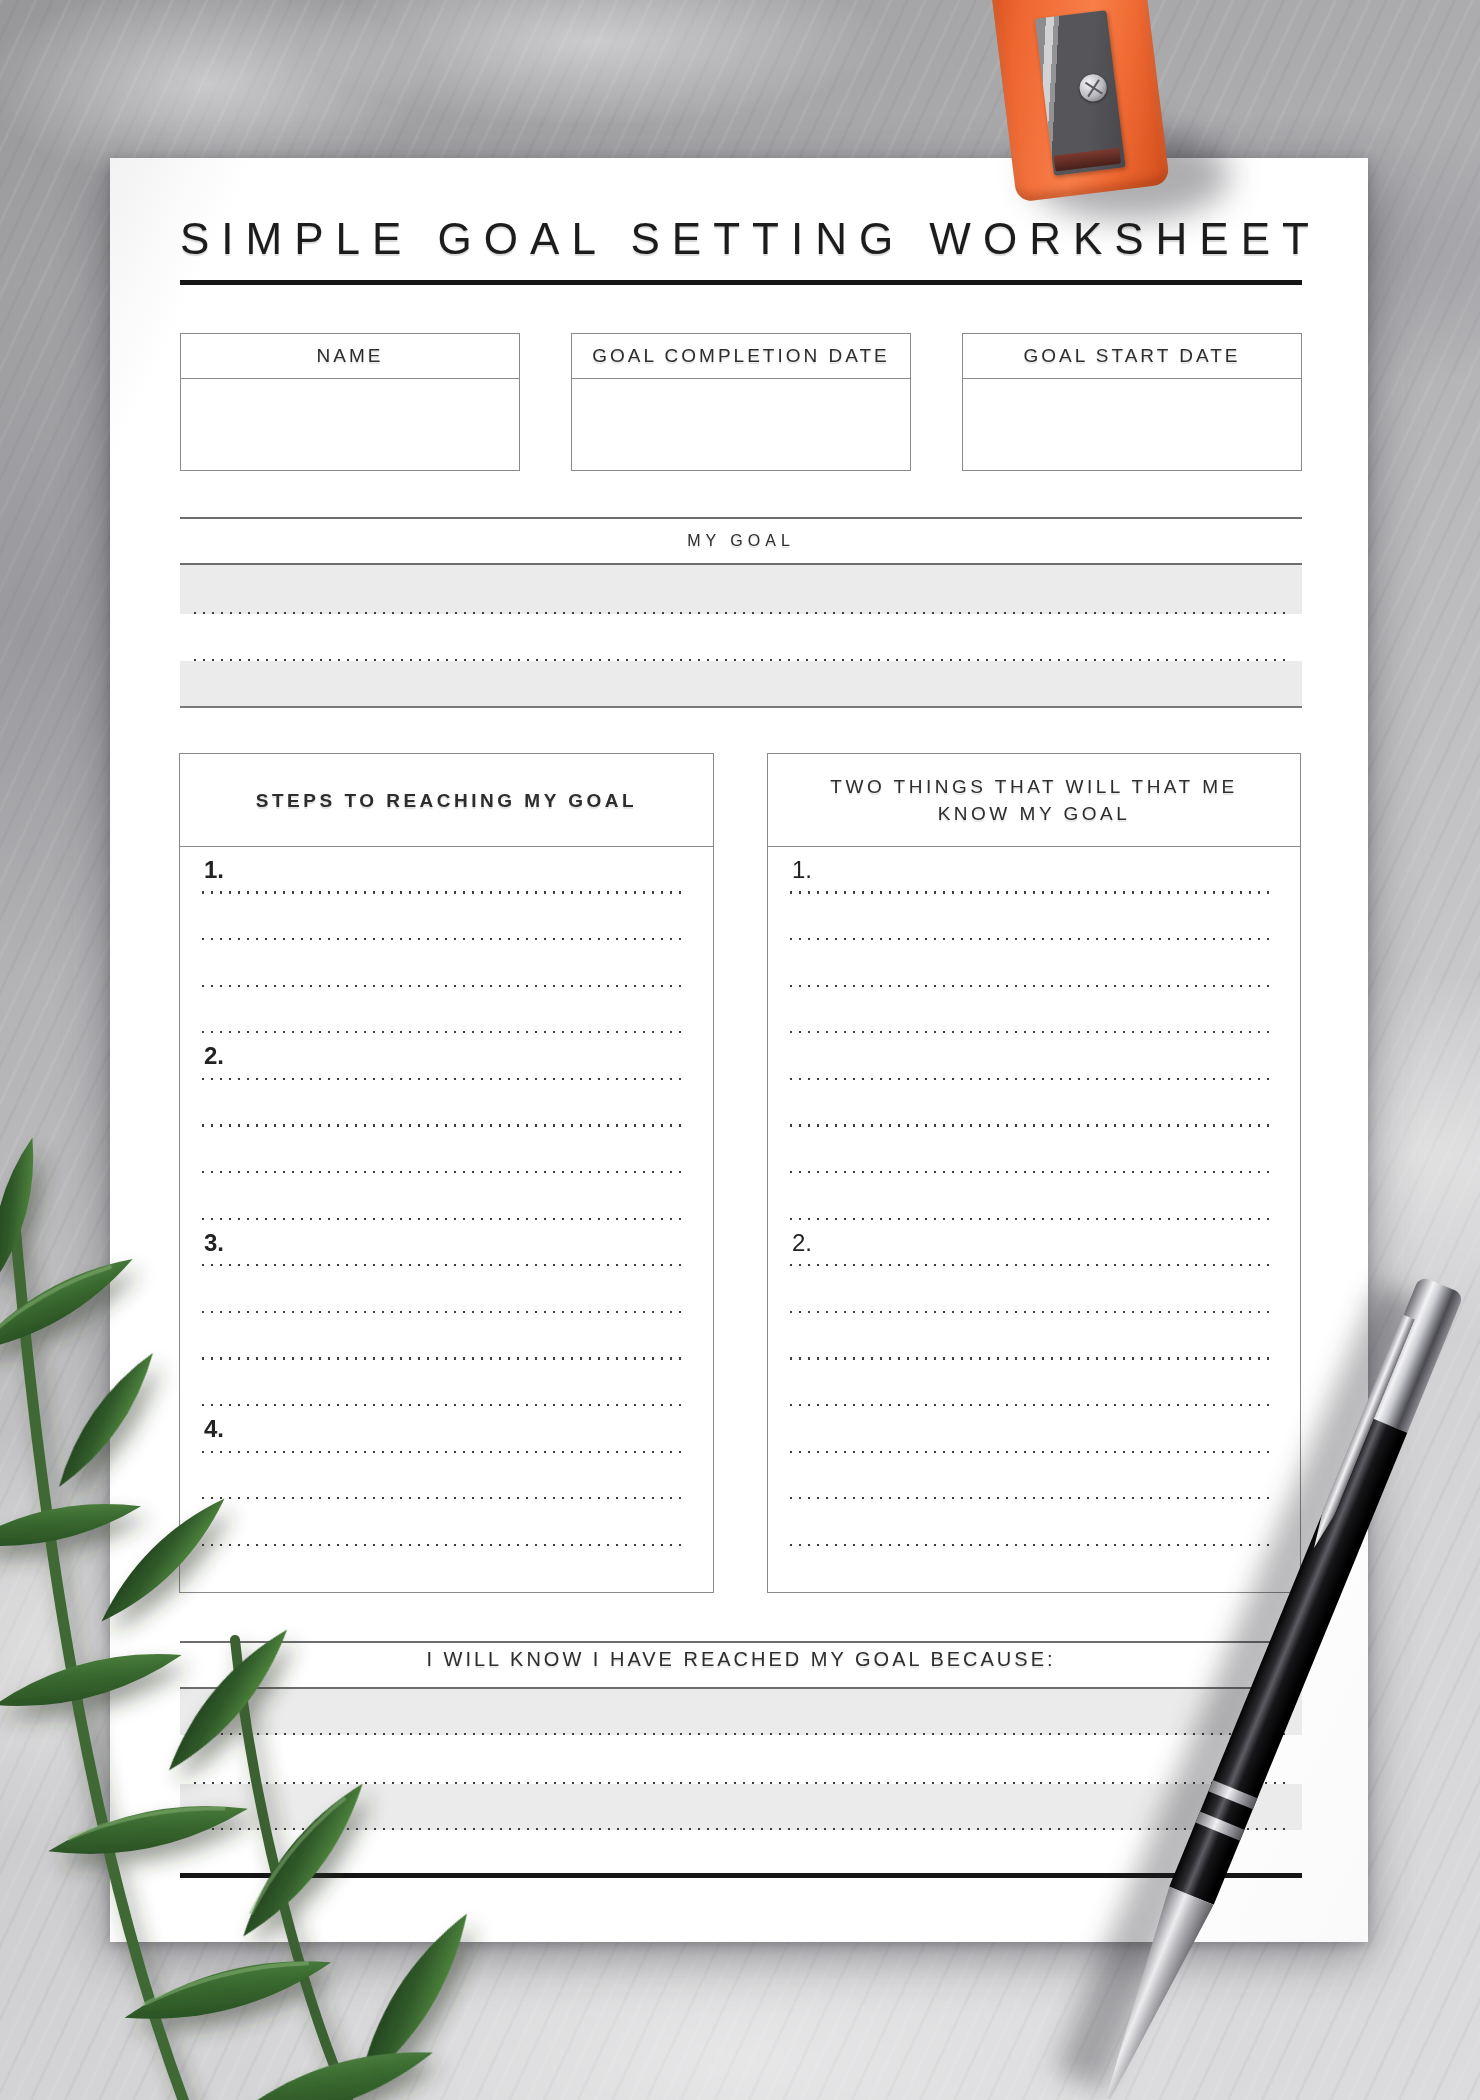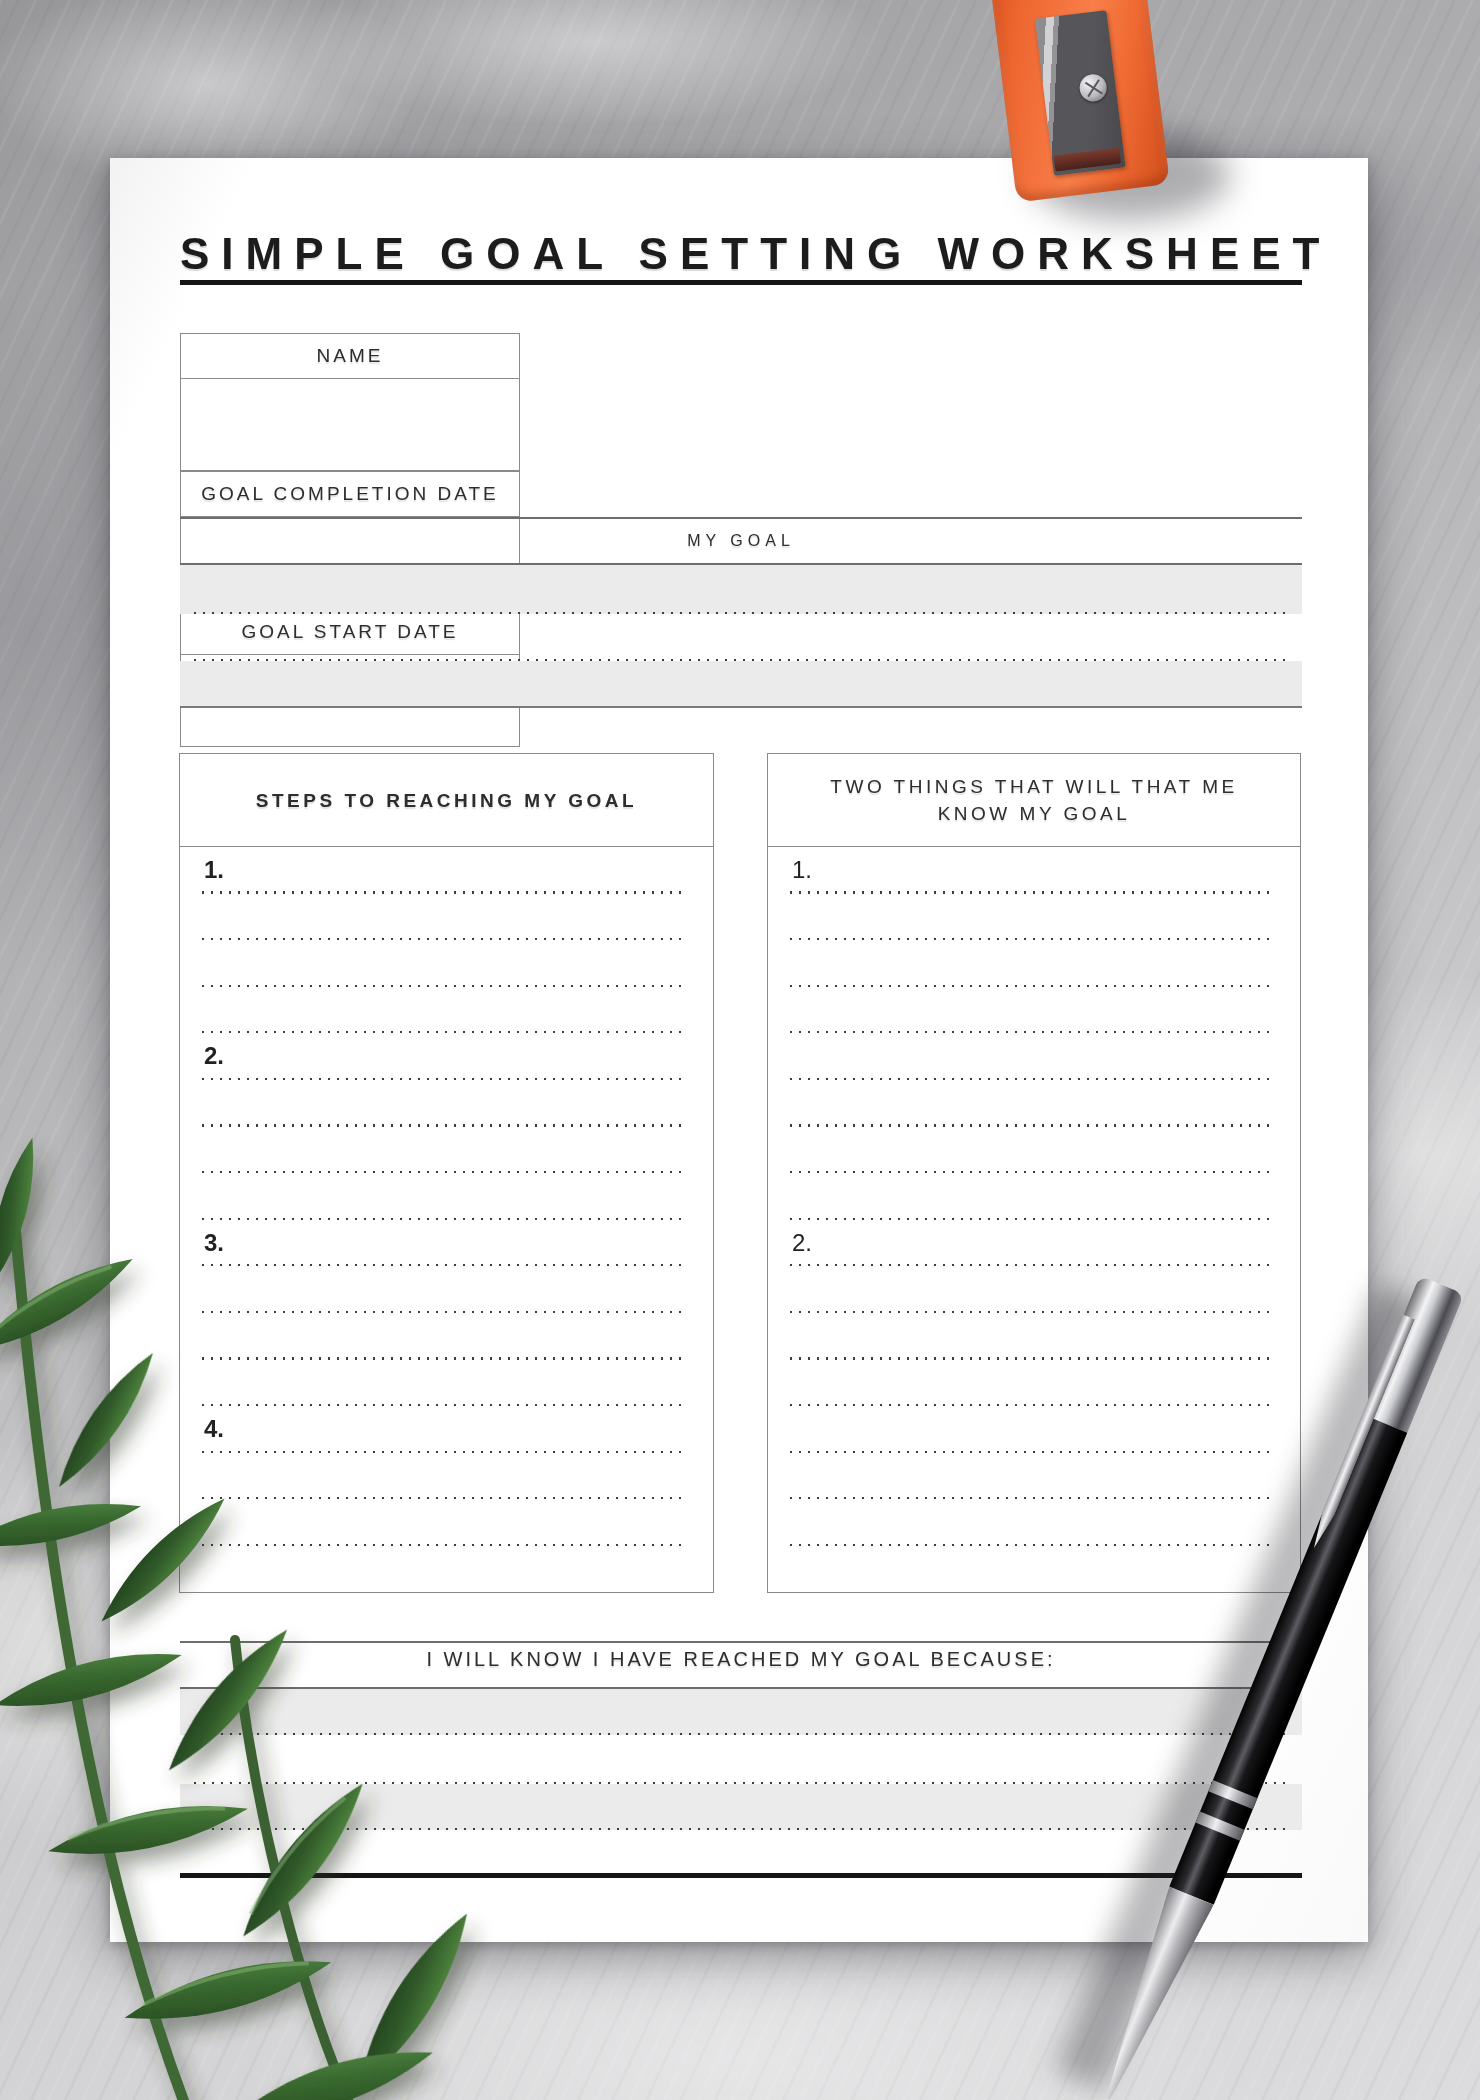--- a/index.html
+++ b/index.html
@@ -16,26 +16,26 @@
       radial-gradient(ellipse 260px 120px at 22% 12%, rgba(90,90,96,.22), transparent 70%),
       radial-gradient(ellipse 600px 260px at 96% 55%, rgba(255,255,255,.40), transparent 70%),
       radial-gradient(ellipse 520px 300px at 6% 78%, rgba(255,255,255,.45), transparent 70%),
       radial-gradient(ellipse 700px 280px at 50% 98%, rgba(255,255,255,.38), transparent 72%),
       repeating-linear-gradient(115deg, rgba(255,255,255,.07) 0 3px, transparent 3px 15px, rgba(70,70,76,.05) 15px 18px, transparent 18px 31px);}
   
   #paper{position:absolute; left:110px; top:158px; width:1258px; height:1784px;
     background:linear-gradient(115deg,#f2f2f2 0%,#ffffff 7%,#ffffff 86%,#f9f9f9 100%);
     box-shadow:0 14px 46px rgba(35,35,42,.42), 0 3px 10px rgba(35,35,42,.25);}
   .content{position:absolute; left:70px; width:1122px;}
-  #title{top:65px; height:62px; line-height:62px; text-align:center;
-    font-size:44px; font-weight:700; letter-spacing:12px; color:#1c1c1c; white-space:nowrap;
+  #title{top:50px; height:62px; line-height:62px; text-align:center;
+    font-size:44px; font-weight:400; letter-spacing:12px; color:#1c1c1c; white-space:nowrap;
     text-shadow:0 2px 1px rgba(0,0,0,.15);}
   #title-rule{top:122px; height:5px; background:#161616;}
   
-  #fields{top:175px; height:138px; display:flex; justify-content:space-between;flex-direction:column;}
+  #fields{top:175px; height:138px; display:flex; justify-content:space-between;}
   .fieldbox{width:340px; height:138px; border:1.5px solid #8a8a8a; box-sizing:border-box; background:#fff;}
   .fieldbox .fb-head{height:44px; border-bottom:1.5px solid #8a8a8a; display:flex; align-items:center; justify-content:center;
     font-size:19px; letter-spacing:3px; color:#2d2d2d; white-space:nowrap; text-shadow:0 1.5px 1px rgba(0,0,0,.12);}
   .fieldbox .fb-body{height:92px;}
   
   .rule{height:2px; background:#6d6d6d;}
   .sec-label{display:flex;align-items:center;justify-content:center; font-size:16px; letter-spacing:5px; color:#2d2d2d;
     text-shadow:0 1.5px 1px rgba(0,0,0,.12); white-space:nowrap;}
   #mygoal-rule-top{top:359px;}
   #mygoal-label{top:361px; height:44px;}

